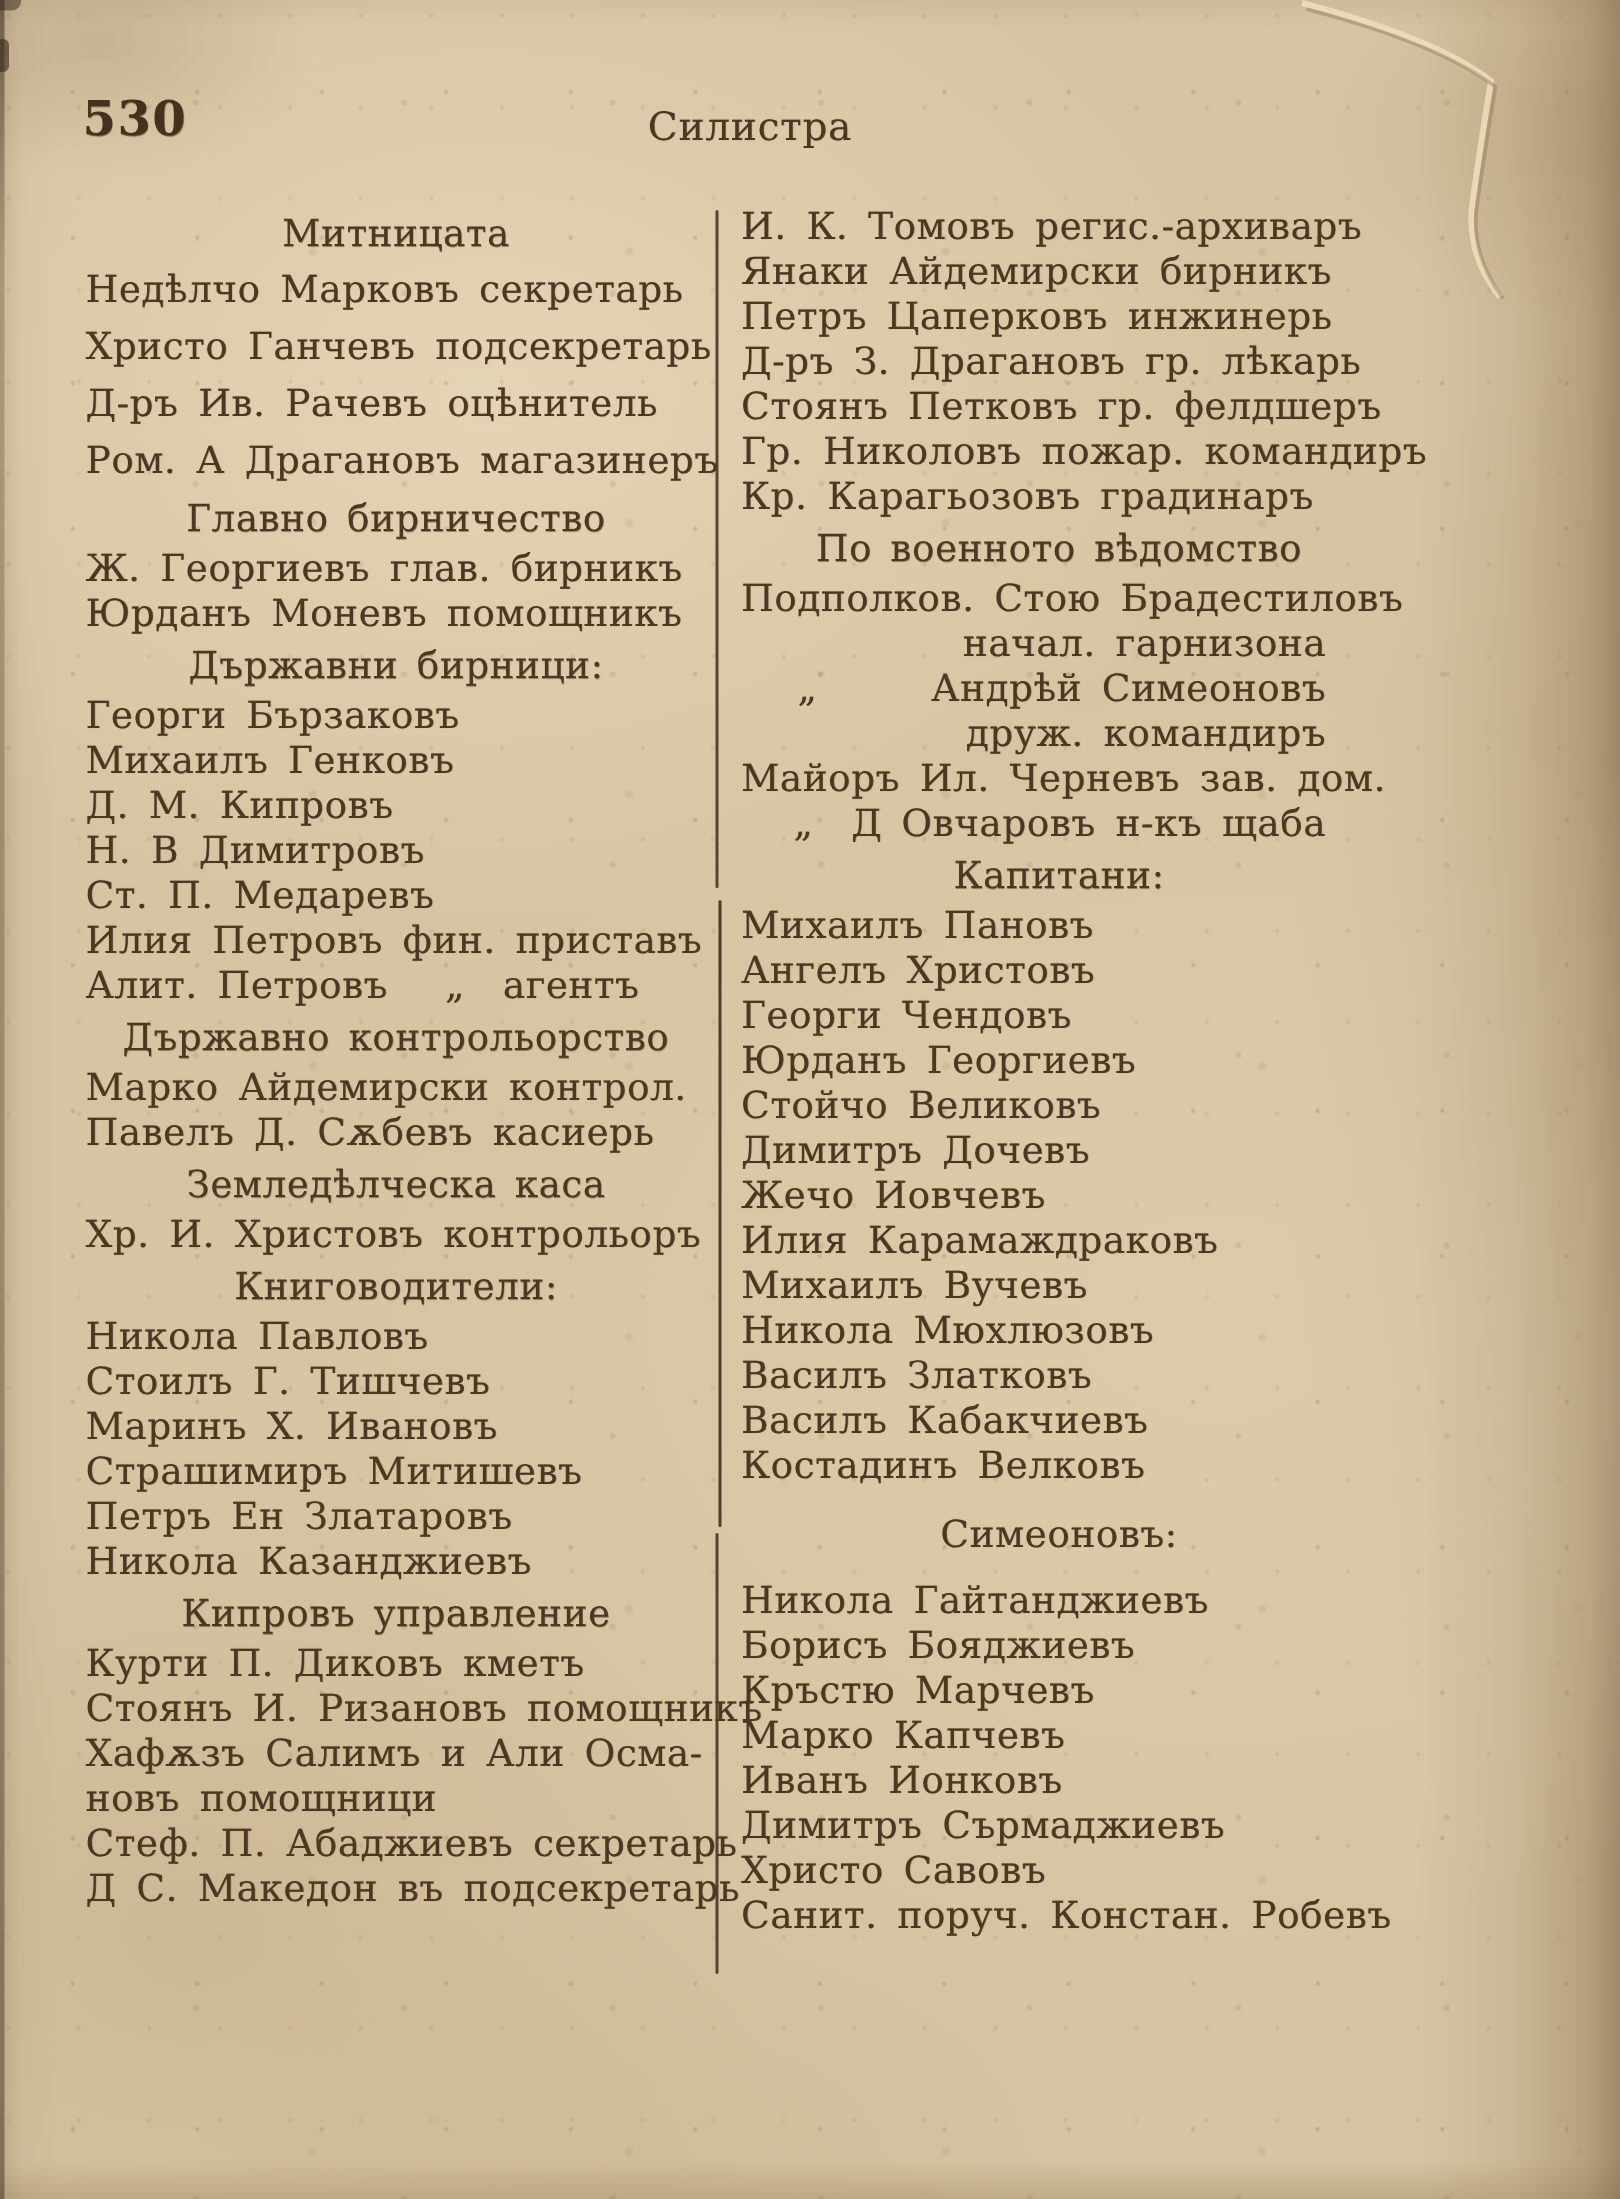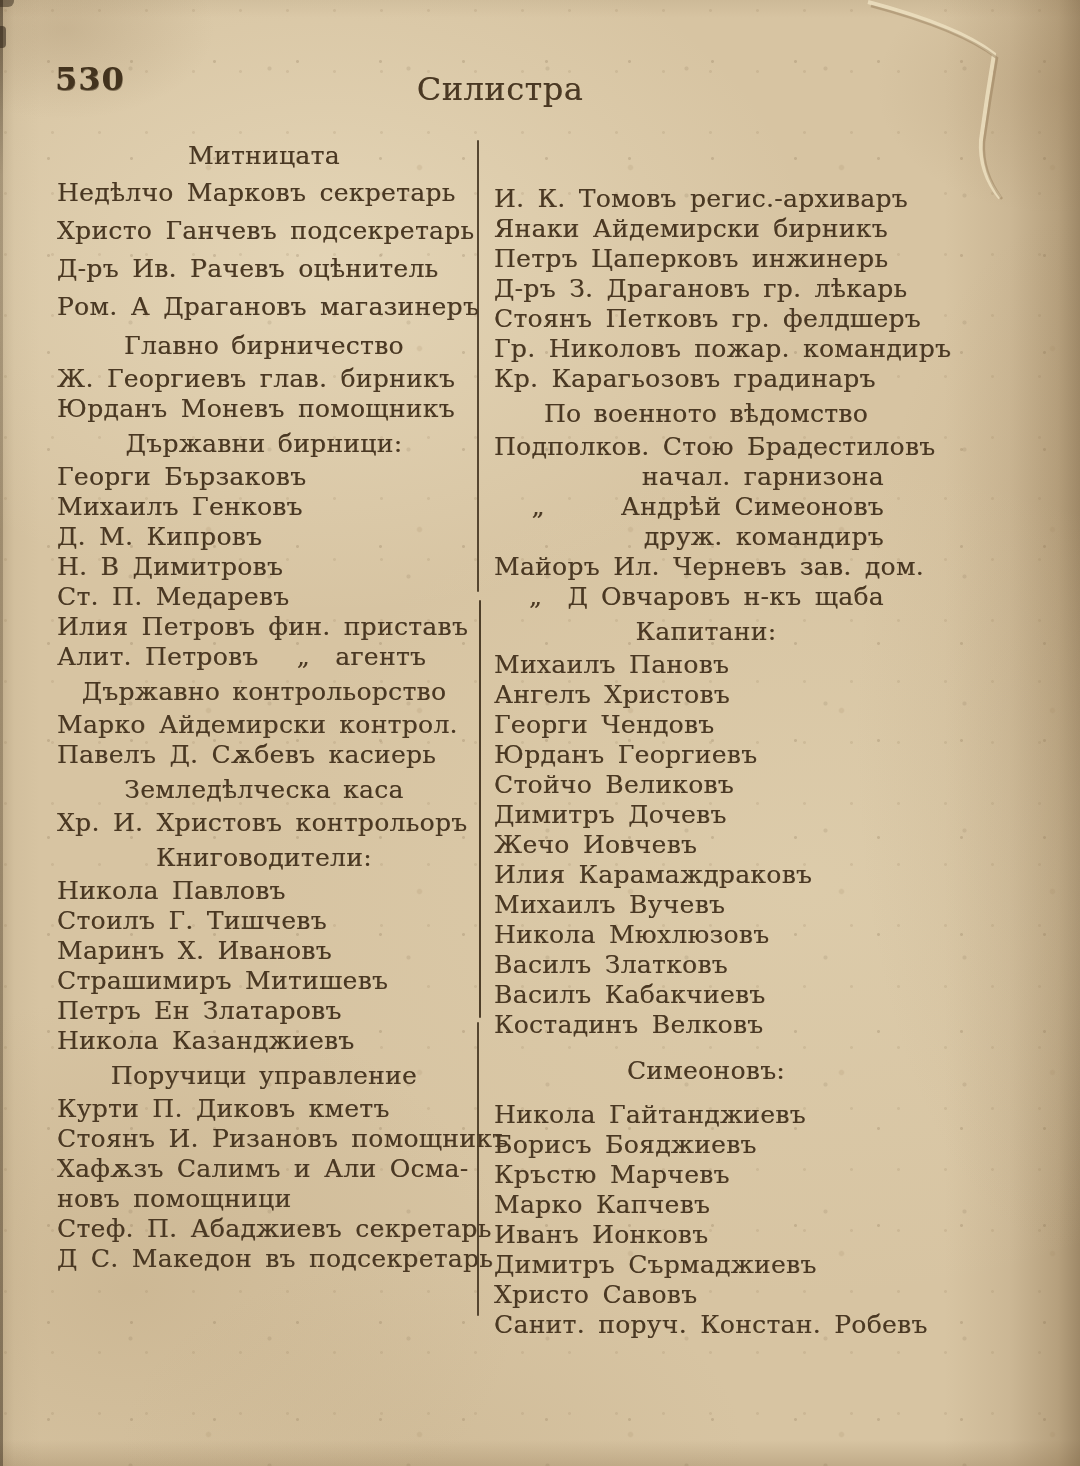--- a/index.html
+++ b/index.html
@@ -44,33 +44,33 @@
   .crease-svg { position:absolute; right:0; top:0; pointer-events:none; }
 
   .page-number {
     position:absolute; left:55px; top:60px;
     font-size:32px; font-weight:bold; color:#43331e;
     letter-spacing:1px;
     text-shadow:0.4px 0.5px 0.6px rgba(60,45,25,0.55);
   }
   .running-header {
     position:absolute; left:0; top:70px; width:1000px;
-    text-align:center; font-size:32px; color:#4a3823;
+    text-align:center; font-size:26px; color:#4a3823;
     letter-spacing:0.5px;
     text-shadow:0.3px 0.4px 0.6px rgba(60,45,25,0.5);
   }
 
   .divider { position:absolute; width:2px; background:rgba(62,47,28,0.85); border-radius:1px; }
   .divider.d1 { left:477px; top:140px;  height:452px; }
   .divider.d2 { left:479px; top:600px;  height:418px; background:rgba(62,47,28,0.9); }
   .divider.d3 { left:477px; top:1022px; height:294px; }
 
   .col { position:absolute; }
   #col0 { left:57px;  top:136px; width:414px; }
-  #col1 { left:494px; top:136px; width:424px;margin-top:48px; }
+  #col1 { left:494px; top:136px; width:424px; }
 
   .row {
     font-size:25px; line-height:30px;
     color:#4a3823; letter-spacing:0.3px;
     text-shadow:0.3px 0.4px 0.5px rgba(70,53,31,0.5);
     white-space:nowrap;
   }
   .entry { word-spacing:5px; }
   .entry.loose { line-height:38px; }
   .heading { text-align:center; margin:5px 0 3px; word-spacing:4px; }
@@ -122,21 +122,21 @@
       <div class="row entry">Павелъ Д. Сѫбевъ касиерь</div>
       <div class="row heading">Земледѣлческа каса</div>
       <div class="row entry">Хр. И. Христовъ контрольоръ</div>
       <div class="row heading">Книговодители:</div>
       <div class="row entry">Никола Павловъ</div>
       <div class="row entry">Стоилъ Г. Тишчевъ</div>
       <div class="row entry">Маринъ Х. Ивановъ</div>
       <div class="row entry">Страшимиръ Митишевъ</div>
       <div class="row entry">Петръ Ен Златаровъ</div>
       <div class="row entry">Никола Казанджиевъ</div>
-      <div class="row heading">Поручици управление</div>
+      <div class="row heading">Кипровъ управление</div>
       <div class="row entry">Курти П. Диковъ кметъ</div>
       <div class="row entry">Стоянъ И. Ризановъ помощникъ</div>
       <div class="row entry">Хафѫзъ Салимъ и Али Осма-</div>
       <div class="row entry">новъ помощници</div>
       <div class="row entry">Стеф. П. Абаджиевъ секретарь</div>
       <div class="row entry">Д С. Македон въ подсекретарь</div>
     </div>
   <div class="col" id="col1">
       <div class="row entry">И. К. Томовъ регис.-архиваръ</div>
       <div class="row entry">Янаки Айдемирски бирникъ</div>

